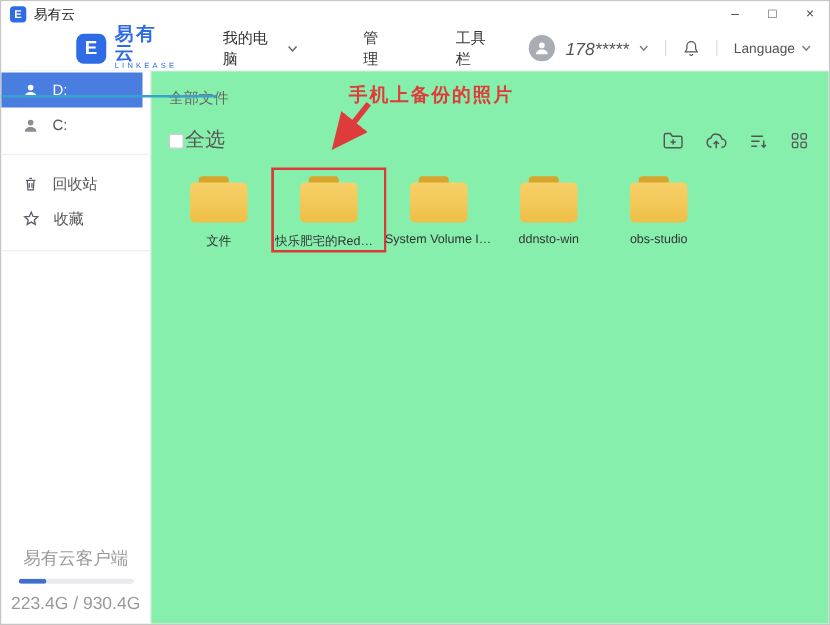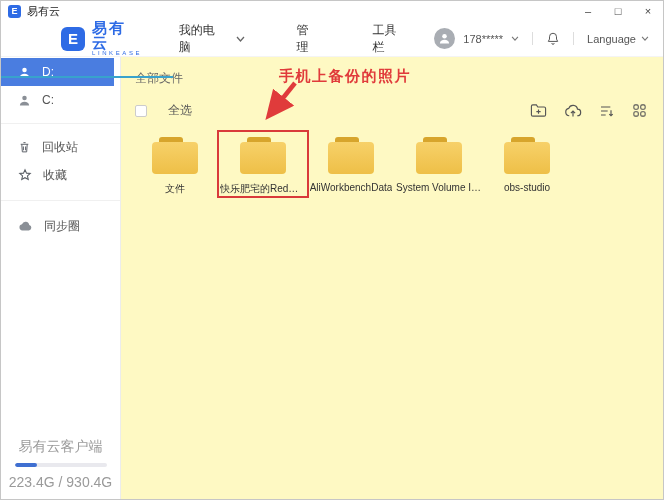--- a/index.html
+++ b/index.html
@@ -18,44 +18,44 @@
   .navbar { height:36px; display:flex; align-items:center; background:#fff; border-bottom:1px solid #f4f4f4; position:relative; }
   .logo { display:flex; align-items:center; margin-left:60px; }
   .logo-ico { width:24px; height:24px; background:#2e6be5; border-radius:6px; color:#fff; font-weight:bold; font-size:15px; display:flex; align-items:center; justify-content:center; }
   .logo-text { margin-left:7px; display:flex; flex-direction:column; }
   .logo-name { color:#2e6be5; font-size:15px; font-weight:bold; letter-spacing:2px; line-height:15px; }
   .logo-sub { color:#2e6be5; font-size:6px; letter-spacing:2.6px; line-height:7px; }
   .nav-tabs { display:flex; margin-left:10px; }
   .nav-tab { padding:0 26px; font-size:12px; color:#333; display:flex; align-items:center; gap:9px; height:36px; cursor:default; }
   .nav-right { margin-left:auto; display:flex; align-items:center; margin-right:14px; gap:8px; }
   .avatar { width:21px; height:21px; border-radius:50%; background:#a9adb3; display:flex; align-items:center; justify-content:center; overflow:hidden; }
-  .username { font-size:11px; color:#555; }
+  .username { font-size:14px; color:#555;font-style:italic; }
   .vsep { width:1px; height:13px; background:#ddd; margin:0 5px; }
   .lang { font-size:11px; color:#555; display:flex; align-items:center; gap:5px; }
   .loading-line { position:absolute; left:0; top:55px; height:2px; background:#38a2cc; z-index:4; }
 
   
   .body-row { display:flex; height:442px; }
 
   .sidebar { width:120px; border-right:1px solid #ececec; position:relative; padding-top:1px; flex:none; }
   .side-item { height:28px; display:flex; align-items:center; padding-left:17px; gap:11px; font-size:12px; color:#555; cursor:default; }
   .side-item svg { flex:none; }
   .side-item.active { background:#4a7de0; color:#fff; width:113px; }
   .side-div { height:1px; background:#f0f0f0; margin:9px 0; }
   .side-footer { position:absolute; bottom:9px; left:0; width:100%; text-align:center; font-size:14px; color:#9a9a9a; }
   .client-name { line-height:13px; }
   .client-ver { line-height:13px; }
   .store-bar { width:92px; height:4px; background:#e9e9ee; border-radius:2px; margin:10px auto 7px; overflow:hidden; }
   .store-fill { height:100%; background:#3f6fd1; border-radius:2px; }
 
-  .main { flex:1; position:relative; background:#fef9c3; }
+  .main { flex:1; position:relative; background:#86efac; }
   .main-tab { display:inline-block; padding:13px 0 0 14px; font-size:12px; color:#666; cursor:default; }
   .select-row { display:flex; align-items:center; padding:15px 16px 0 14px; }
   .checkbox { width:12px; height:12px; border:1px solid #ccc; border-radius:2px; background:#fff; flex:none; }
-  .select-label { font-size:12px; color:#555; margin-left:21px; }
+  .select-label { font-size:16px; color:#555; margin-left:1px; }
   .tool-icons { margin-left:auto; display:flex; align-items:center; gap:17px; }
   .tool-btn { display:flex; cursor:default; }
 
   .folder-grid { display:flex; flex-wrap:wrap; padding:13px 2px 0 10px; }
   .folder-item { width:88px; height:64px; display:flex; flex-direction:column; align-items:center; margin-bottom:12px; padding-top:5px; position:relative; cursor:default; }
   .folder-item.highlighted { box-shadow:0 0 0 2px #d93a3a; }
   .folder-ico { width:46px; height:37px; position:relative; flex:none; }
   .folder-ico .tab { position:absolute; top:0; left:7px; width:24px; height:9px; background:#d7a52c; border-radius:3px 3px 0 0; }
   .folder-ico .fbody { position:absolute; top:5px; left:0; width:100%; height:32px; background:linear-gradient(#f7d169,#eebf47); border-radius:4px; }
   .folder-name { margin-top:8px; font-size:10px; color:#333; max-width:86px; white-space:nowrap; overflow:hidden; text-overflow:ellipsis; text-align:center; }
@@ -151,26 +151,20 @@
           </svg>
         <span>回收站</span>
       </div>
       <div class="side-item">
         <svg width="14" height="14" viewBox="0 0 24 24">
             <path d="M12 3l2.6 5.8 6.4.6-4.8 4.2 1.4 6.2L12 16.6 6.4 19.8l1.4-6.2L3 9.4l6.4-.6z" fill="none" stroke="#5a5f66" stroke-width="1.8"></path>
           </svg>
         <span>收藏</span>
       </div>
       <div class="side-div" style="margin:11px 0;"></div>
-      <div class="side-item">
-        <svg width="15" height="12" viewBox="0 0 24 18">
-            <path d="M7 16a5 5 0 0 1-.6-9.9A6 6 0 0 1 18 7.2 4.5 4.5 0 0 1 17.5 16z" fill="#8a8f96"></path>
-          </svg>
-        <span>同步圈</span>
-      </div>
 
       <div class="side-footer">
         <div class="client-name">易有云客户端</div>
         <div class="store-bar">
           <div class="store-fill" id="store-fill" style="width: 24%;"></div>
         </div>
         <div>223.4G / 930.4G</div>
       </div>
     </div>
 
@@ -223,28 +217,28 @@
       <div class="tab"></div>
       <div class="fbody"></div>
     </div>
     <div class="folder-name" title="快乐肥宅的Redmi 10X…">快乐肥宅的Redmi 10X…</div>
   </div>
           <div class="folder-item">
     <div class="folder-ico">
       <div class="tab"></div>
       <div class="fbody"></div>
     </div>
-    <div class="folder-name" title="AliWorkbenchData">AliWorkbenchData</div>
-  </div>
-          <div class="folder-item">
-    <div class="folder-ico">
-      <div class="tab"></div>
-      <div class="fbody"></div>
-    </div>
     <div class="folder-name" title="System Volume Infor…">System Volume Infor…</div>
+  </div>
+          <div class="folder-item">
+    <div class="folder-ico">
+      <div class="tab"></div>
+      <div class="fbody"></div>
+    </div>
+    <div class="folder-name" title="ddnsto-win">ddnsto-win</div>
   </div>
           <div class="folder-item">
     <div class="folder-ico">
       <div class="tab"></div>
       <div class="fbody"></div>
     </div>
     <div class="folder-name" title="obs-studio">obs-studio</div>
   </div>
         </div>
 

